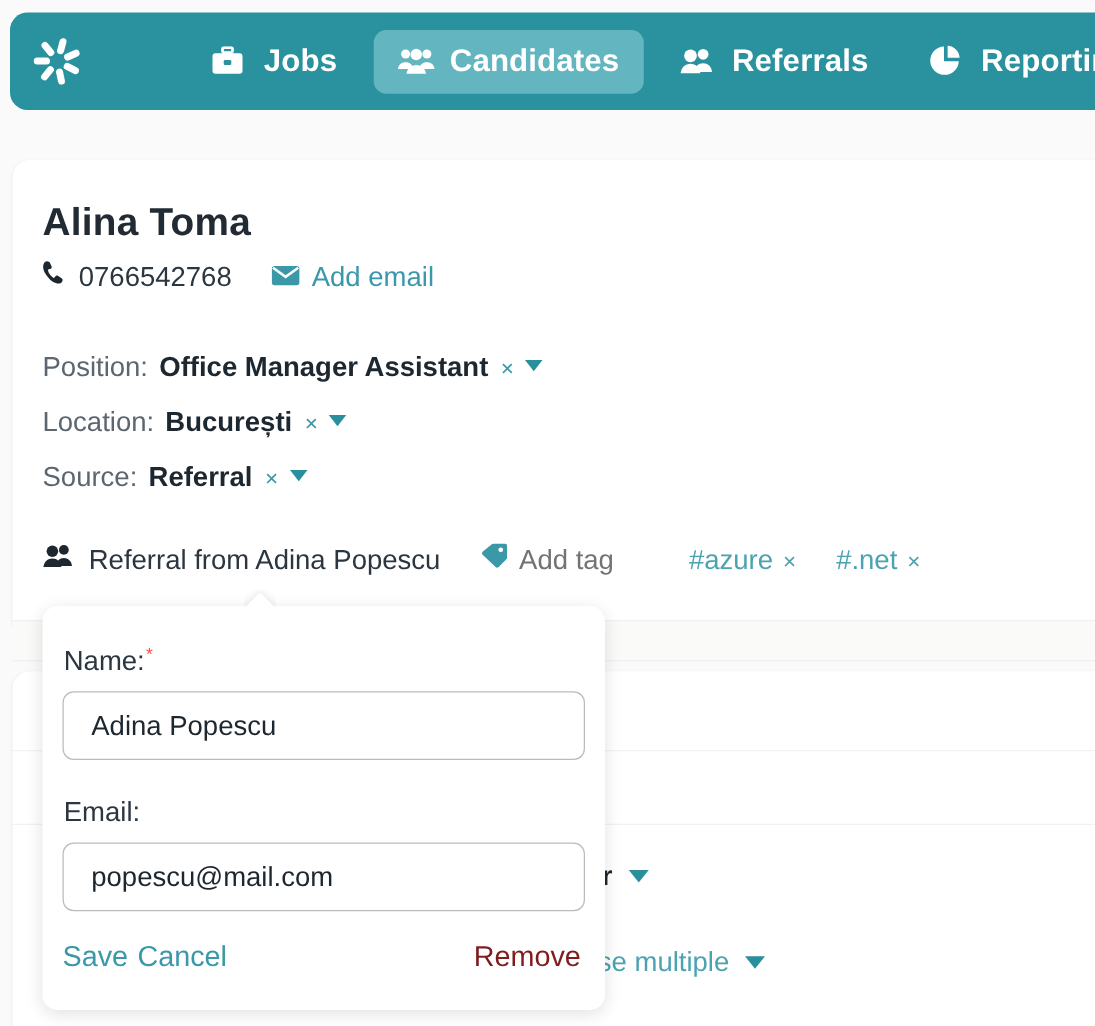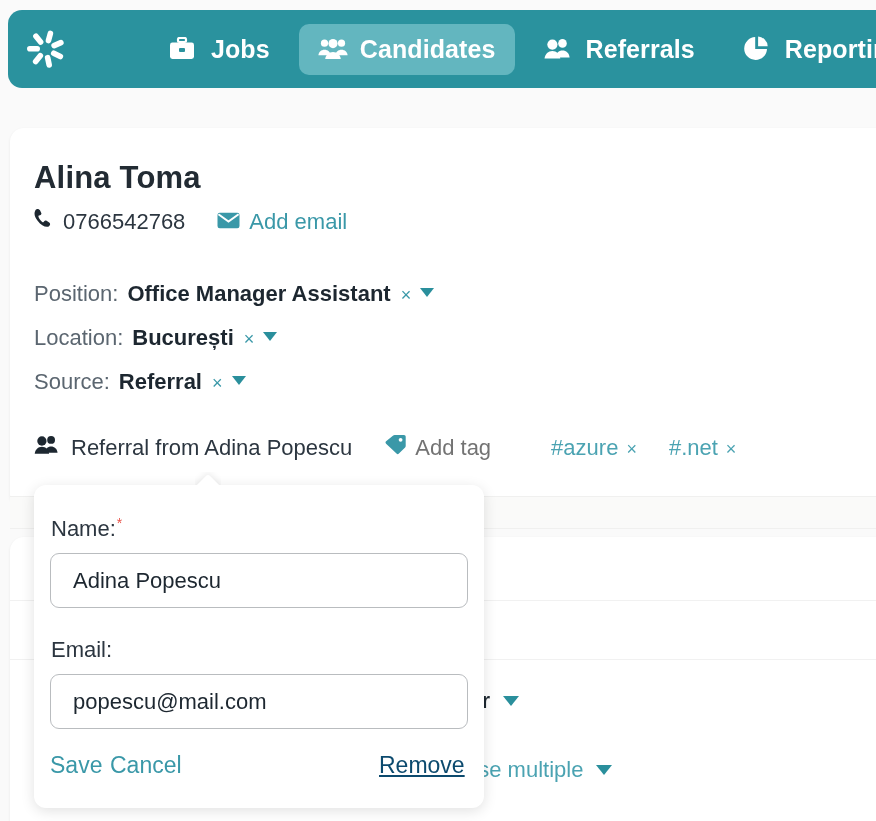--- a/index.html
+++ b/index.html
@@ -151,21 +151,21 @@
     padding: 0 22px;
     font-family: "Liberation Sans", sans-serif;
     outline: none;
   }
   #inp-name  { top: 68px; }
   #inp-email { top: 189px; }
   .p-actions { position: absolute; left: 0; top: 267px; width: 450px; height: 34px; }
   .p-btn { position: absolute; font-size: 23px; cursor: pointer; }
   #btn-save   { left: 16px;  color: #3a98a8; }
   #btn-cancel { left: 76px;  color: #3a98a8; }
-  #btn-remove { left: 345px; color: #0c4a6e; text-decoration: underline; }
+  #btn-remove { left: 345px; color: #7f1d1d; }
 </style>
 </head>
 <body>
 
 <div class="root">
 
   <div class="navbar">
     <div class="logo">
       <svg width="46" height="46" viewBox="0 0 46 46">
         <g fill="#ffffff">

